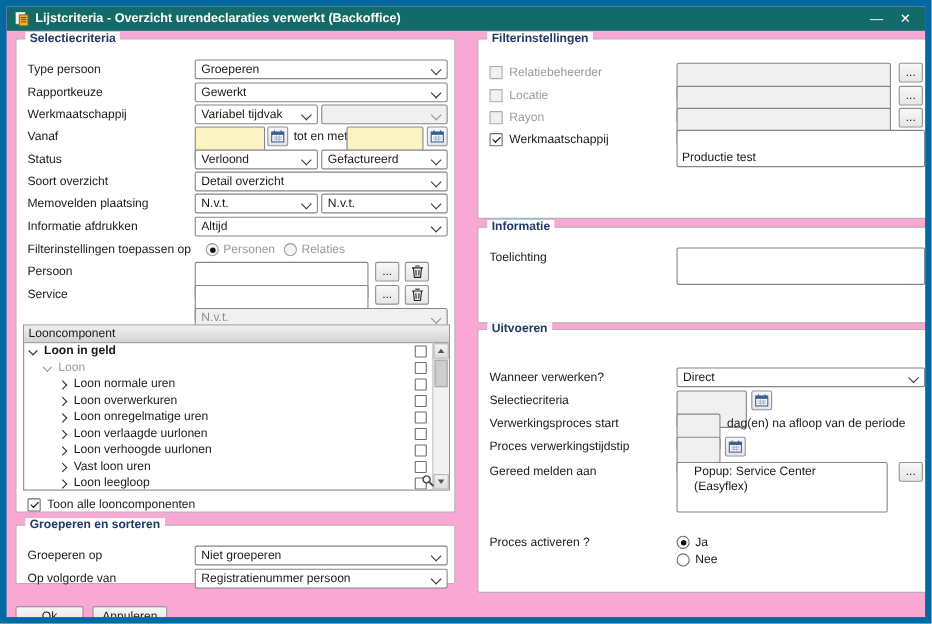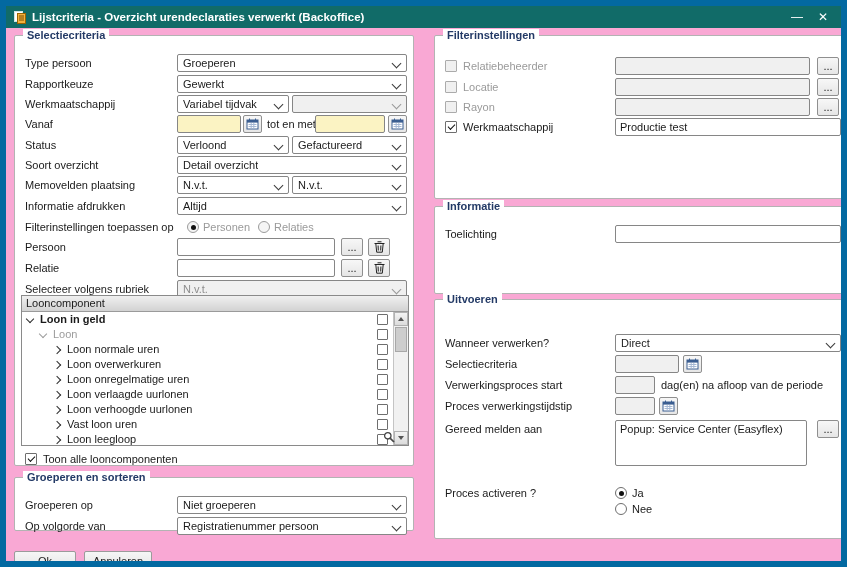--- a/index.html
+++ b/index.html
@@ -15,24 +15,24 @@
 
   .lbl{position:absolute;white-space:nowrap;height:18px;line-height:18px;}
   .lbl.gray{color:#9a9a9a;}
 
   .dd{position:absolute;height:18px;box-sizing:border-box;border:1px solid #868686;border-radius:2px;background:#fff;padding:0 18px 0 5px;display:flex;align-items:center;overflow:hidden;}
   .dd .ddv{white-space:nowrap;overflow:hidden;}
   .dd .ar{position:absolute;right:6px;top:5px;width:6px;height:6px;border-right:1.4px solid #3a3a3a;border-bottom:1.4px solid #3a3a3a;transform:rotate(45deg);}
   .dd.dis{background:#f0f0f0;color:#8d8d8d;}
   .dd.dis .ar{border-color:#999;}
 
-  .inp{position:absolute;height:18px;box-sizing:border-box;border:1px solid #868686;border-radius:2px;background:#fff;padding:0 4px;line-height:16px;white-space:nowrap;overflow:hidden;}
+  .inp{position:absolute;height:18px;box-sizing:border-box;border:1px solid #868686;border-radius:2px;background:#fff;padding:16px 4px;line-height:16px;white-space:nowrap;overflow:hidden;}
   .inp.yellow{background:#fbf3c3;}
   .inp.dis{background:#f0f0f0;}
-  .multi{position:absolute;box-sizing:border-box;border:1px solid #868686;border-radius:2px;background:#fff;padding:2px 4px;line-height:13px;overflow:hidden;}
+  .multi{position:absolute;box-sizing:border-box;border:1px solid #868686;border-radius:2px;background:#fff;padding:2px 15px;line-height:13px;overflow:hidden;}
 
   .sqbtn{position:absolute;height:18px;box-sizing:border-box;border:1px solid #8f8f8f;border-radius:2px;background:linear-gradient(#f7f7f7,#e6e6e6);display:flex;align-items:center;justify-content:center;}
   .btn{position:absolute;height:19px;box-sizing:border-box;border:1px solid #9b9b9b;border-radius:2px;background:linear-gradient(#f6f6f6,#e4e4e4);display:flex;align-items:center;justify-content:center;}
   .btn .bt{display:block;}
   .btn .bt.ul::first-letter{text-decoration:underline;}
 
   .cb{position:absolute;width:12px;height:12px;box-sizing:border-box;border:1px solid #6e6e6e;border-radius:1px;background:#fff;}
   .cb.checked::after{content:"";position:absolute;left:2px;top:2px;width:6px;height:3px;border-left:1.6px solid #111;border-bottom:1.6px solid #111;transform:rotate(-45deg);}
   .cb.dis{background:#f0f0f0;border-color:#ababab;}
 
@@ -182,36 +182,35 @@
     <div class="sqbtn" style="left:353px;top:202px;width:22px">
       <svg width="11" height="12" viewBox="0 0 11 12">
         <line x1="0.5" y1="2.5" x2="10.5" y2="2.5" stroke="#222"></line>
         <line x1="3.5" y1="0.8" x2="7.5" y2="0.8" stroke="#222"></line>
         <path d="M1.8 2.5 L2.7 11.2 L8.3 11.2 L9.2 2.5" fill="none" stroke="#222"></path>
         <line x1="4.1" y1="4.5" x2="4.3" y2="9.5" stroke="#222"></line>
         <line x1="6.9" y1="4.5" x2="6.7" y2="9.5" stroke="#222"></line>
       </svg>
     </div>
 
-    <span class="lbl" style="left:10px;top:223px">Relatie</span>
+    <span class="lbl" style="left:10px;top:223px">Service</span>
     <div class="inp" style="left:162px;top:223px;width:158px"><span></span></div>
     <div class="sqbtn" style="left:326px;top:223px;width:22px">
         <span>...</span>
       </div>
     <div class="sqbtn" style="left:353px;top:223px;width:22px">
       <svg width="11" height="12" viewBox="0 0 11 12">
         <line x1="0.5" y1="2.5" x2="10.5" y2="2.5" stroke="#222"></line>
         <line x1="3.5" y1="0.8" x2="7.5" y2="0.8" stroke="#222"></line>
         <path d="M1.8 2.5 L2.7 11.2 L8.3 11.2 L9.2 2.5" fill="none" stroke="#222"></path>
         <line x1="4.1" y1="4.5" x2="4.3" y2="9.5" stroke="#222"></line>
         <line x1="6.9" y1="4.5" x2="6.7" y2="9.5" stroke="#222"></line>
       </svg>
     </div>
 
-    <span class="lbl" style="left:10px;top:244px">Selecteer volgens rubriek</span>
     <div class="dd dis" style="left:162px;top:244px;width:230px">
       <span class="ddv">N.v.t.</span>
       <span class="ar"></span>
     </div>
 
     <div class="tree">
       <div class="thead"><span>Looncomponent</span></div>
       <div class="trows">
         <div class="trow bold">
           <span class="chev exp l0"></span>

